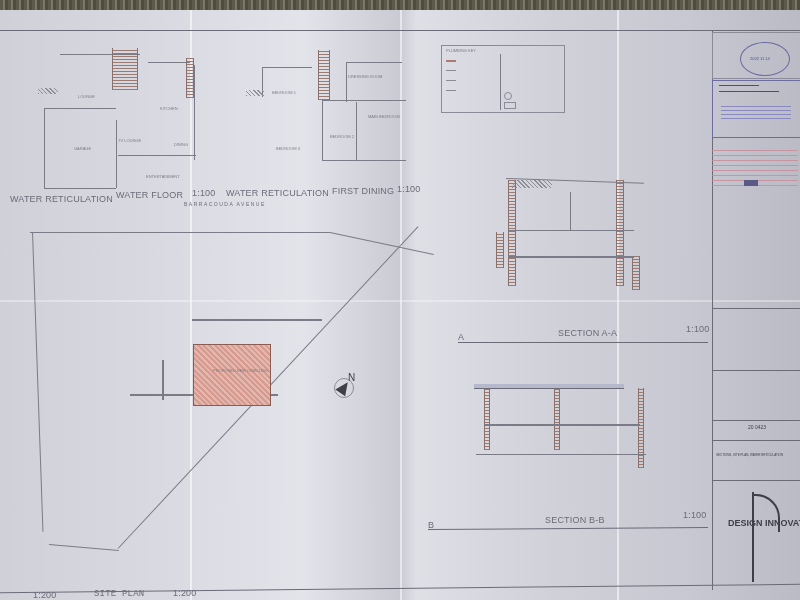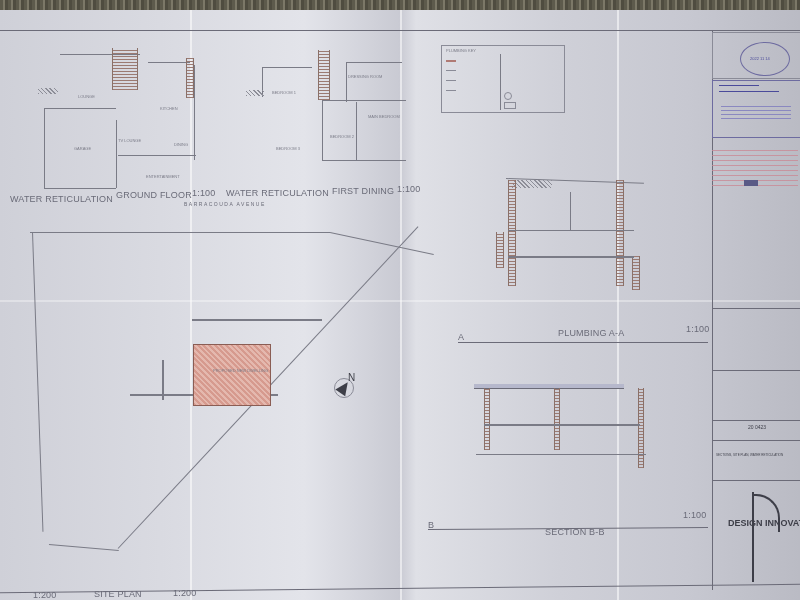--- a/index.html
+++ b/index.html
@@ -68,21 +68,21 @@
     <div class="plan-line" style="left:322px;top:150px;width:84px;height:1px;"></div>
     <div class="plan-line" style="left:356px;top:92px;width:1px;height:58px;"></div>
     <div class="small-text" style="left:272px;top:80px;">BEDROOM 1</div>
     <div class="small-text" style="left:348px;top:64px;">DRESSING ROOM</div>
     <div class="small-text" style="left:368px;top:104px;">MAIN BEDROOM</div>
     <div class="small-text" style="left:330px;top:124px;">BEDROOM 2</div>
     <div class="small-text" style="left:276px;top:136px;">BEDROOM 3</div>
   </div>
 
   <div class="title-text" style="left:10px;top:184px;">WATER RETICULATION</div>
-  <div class="title-text" style="left:116px;top:180px;">GROUND FLOOR</div>
+  <div class="title-text" style="left:116px;top:180px;">WATER FLOOR</div>
   <div class="title-text" style="left:192px;top:178px;">1:100</div>
   <div class="title-text" style="left:226px;top:178px;">WATER RETICULATION</div>
   <div class="title-text" style="left:332px;top:176px;">FIRST DINING</div>
   <div class="title-text" style="left:397px;top:174px;">1:100</div>
   <div class="title-text" style="left:184px;top:191px;font-size:5px;letter-spacing:1.5px;">BARRACOUDA AVENUE</div>
 
   <div class="tiny-box" style="left:441px;top:35px;width:122px;height:66px;">
     <div class="small-text" style="left:4px;top:2px;">PLUMBING KEY</div>
     <div class="plan-line" style="left:58px;top:8px;width:1px;height:56px;"></div>
     <div style="position:absolute;left:4px;top:14px;width:10px;height:2px;background:#b07a74;"></div>
@@ -98,55 +98,55 @@
     <div class="hatch" style="left:512px;top:170px;width:40px;height:8px;"></div>
     <div class="brick" style="left:508px;top:170px;width:6px;height:106px;"></div>
     <div class="brick" style="left:616px;top:170px;width:6px;height:106px;"></div>
     <div class="brick" style="left:632px;top:246px;width:6px;height:34px;"></div>
     <div class="brick" style="left:496px;top:222px;width:6px;height:36px;"></div>
     <div class="plan-line" style="left:508px;top:220px;width:126px;height:1px;"></div>
     <div class="plan-line" style="left:508px;top:246px;width:126px;height:2px;"></div>
     <div class="plan-line" style="left:570px;top:182px;width:1px;height:38px;"></div>
   </div>
   <div class="title-text" style="left:458px;top:322px;">A</div>
-  <div class="title-text" style="left:558px;top:318px;">PLUMBING A-A</div>
+  <div class="title-text" style="left:558px;top:318px;">SECTION A-A</div>
   <div class="title-text" style="left:686px;top:314px;">1:100</div>
   <div class="border-line" style="left:458px;top:332px;width:250px;height:1px;"></div>
 
   <div>
     <div style="position:absolute;left:474px;top:374px;width:150px;height:4px;background:#b6b8cc;border-bottom:1px solid #6b6b78;"></div>
     <div class="brick" style="left:484px;top:378px;width:4px;height:62px;"></div>
     <div class="brick" style="left:554px;top:378px;width:4px;height:62px;"></div>
     <div class="brick" style="left:638px;top:378px;width:4px;height:80px;"></div>
     <div class="plan-line" style="left:484px;top:414px;width:156px;height:2px;"></div>
     <div class="plan-line" style="left:476px;top:444px;width:170px;height:1px;"></div>
   </div>
   <div class="title-text" style="left:428px;top:510px;">B</div>
-  <div class="title-text" style="left:545px;top:505px;margin-top:12px;">SECTION B-B</div>
+  <div class="title-text" style="left:545px;top:505px;">SECTION B-B</div>
   <div class="title-text" style="left:683px;top:500px;">1:100</div>
   <div class="border-line" style="left:428px;top:518px;width:280px;height:1px;transform:rotate(-0.4deg);"></div>
 
   <div>
     <div class="plan-line" style="left:30px;top:222px;width:300px;height:1px;"></div>
     <div class="plan-line" style="left:330px;top:222px;width:106px;height:1px;transform:rotate(12deg);transform-origin:left;"></div>
     <div class="plan-line" style="left:118px;top:538px;width:440px;height:1px;transform:rotate(-47deg);transform-origin:left;"></div>
     <div class="plan-line" style="left:32px;top:222px;width:1px;height:300px;transform:rotate(-2deg);transform-origin:top;"></div>
     <div class="plan-line" style="left:49px;top:534px;width:70px;height:1px;transform:rotate(5deg);transform-origin:left;"></div>
     <div class="plan-line" style="left:192px;top:309px;width:130px;height:2px;"></div>
     <div class="plan-line" style="left:130px;top:384px;width:148px;height:2px;"></div>
     <div class="plan-line" style="left:162px;top:350px;width:2px;height:40px;"></div>
     <div class="house"></div>
     <div class="small-text" style="left:213px;top:358px;">PROPOSED NEW DWELLING</div>
   </div>
   <div style="position:absolute;left:334px;top:368px;width:18px;height:18px;border:1px solid #8a8b97;border-radius:50%;">
     <div style="position:absolute;left:3px;top:2px;width:0;height:0;border-left:6px solid transparent;border-right:6px solid transparent;border-bottom:13px solid #3e3f48;transform:rotate(35deg);"></div>
   </div>
   <div class="title-text" style="left:348px;top:362px;font-size:10px;color:#3e3f48;">N</div>
   <div class="title-text" style="left:33px;top:580px;">1:200</div>
-  <div class="title-text" style="left:94px;top:579px;">SITE PLAN</div>
+  <div class="title-text" style="left:94px;top:579px;font-family:Liberation Mono, monospace;">SITE PLAN</div>
   <div class="title-text" style="left:173px;top:578px;">1:200</div>
 
   <div>
     <div class="tiny-box" style="left:712px;top:22px;width:88px;height:45px;"></div>
     <div class="stamp" style="left:740px;top:32px;width:48px;height:32px;"></div>
     <div class="small-text ink-blue" style="left:750px;top:46px;font-size:4px;">2022 11 14</div>
     <div class="tiny-box" style="left:712px;top:70px;width:88px;height:56px;border-color:#6d6ba0;">
       <div style="position:absolute;left:6px;top:4px;width:40px;height:1px;background:#4a4a9a;"></div>
       <div style="position:absolute;left:6px;top:10px;width:60px;height:1px;background:#4a4a9a;"></div>
       <div style="position:absolute;left:8px;top:22px;width:70px;height:16px;background:repeating-linear-gradient(0deg,#8a88c0 0 1px,transparent 1px 4px);"></div>

